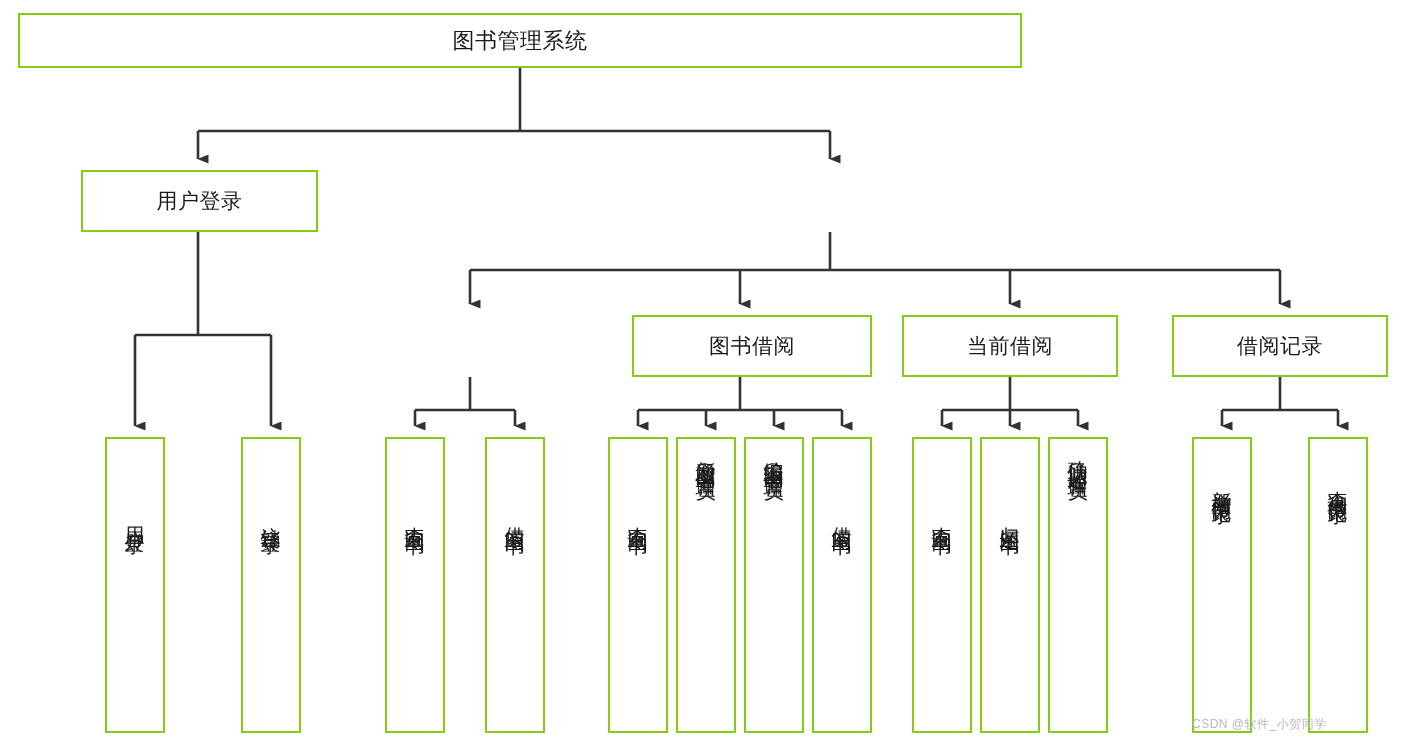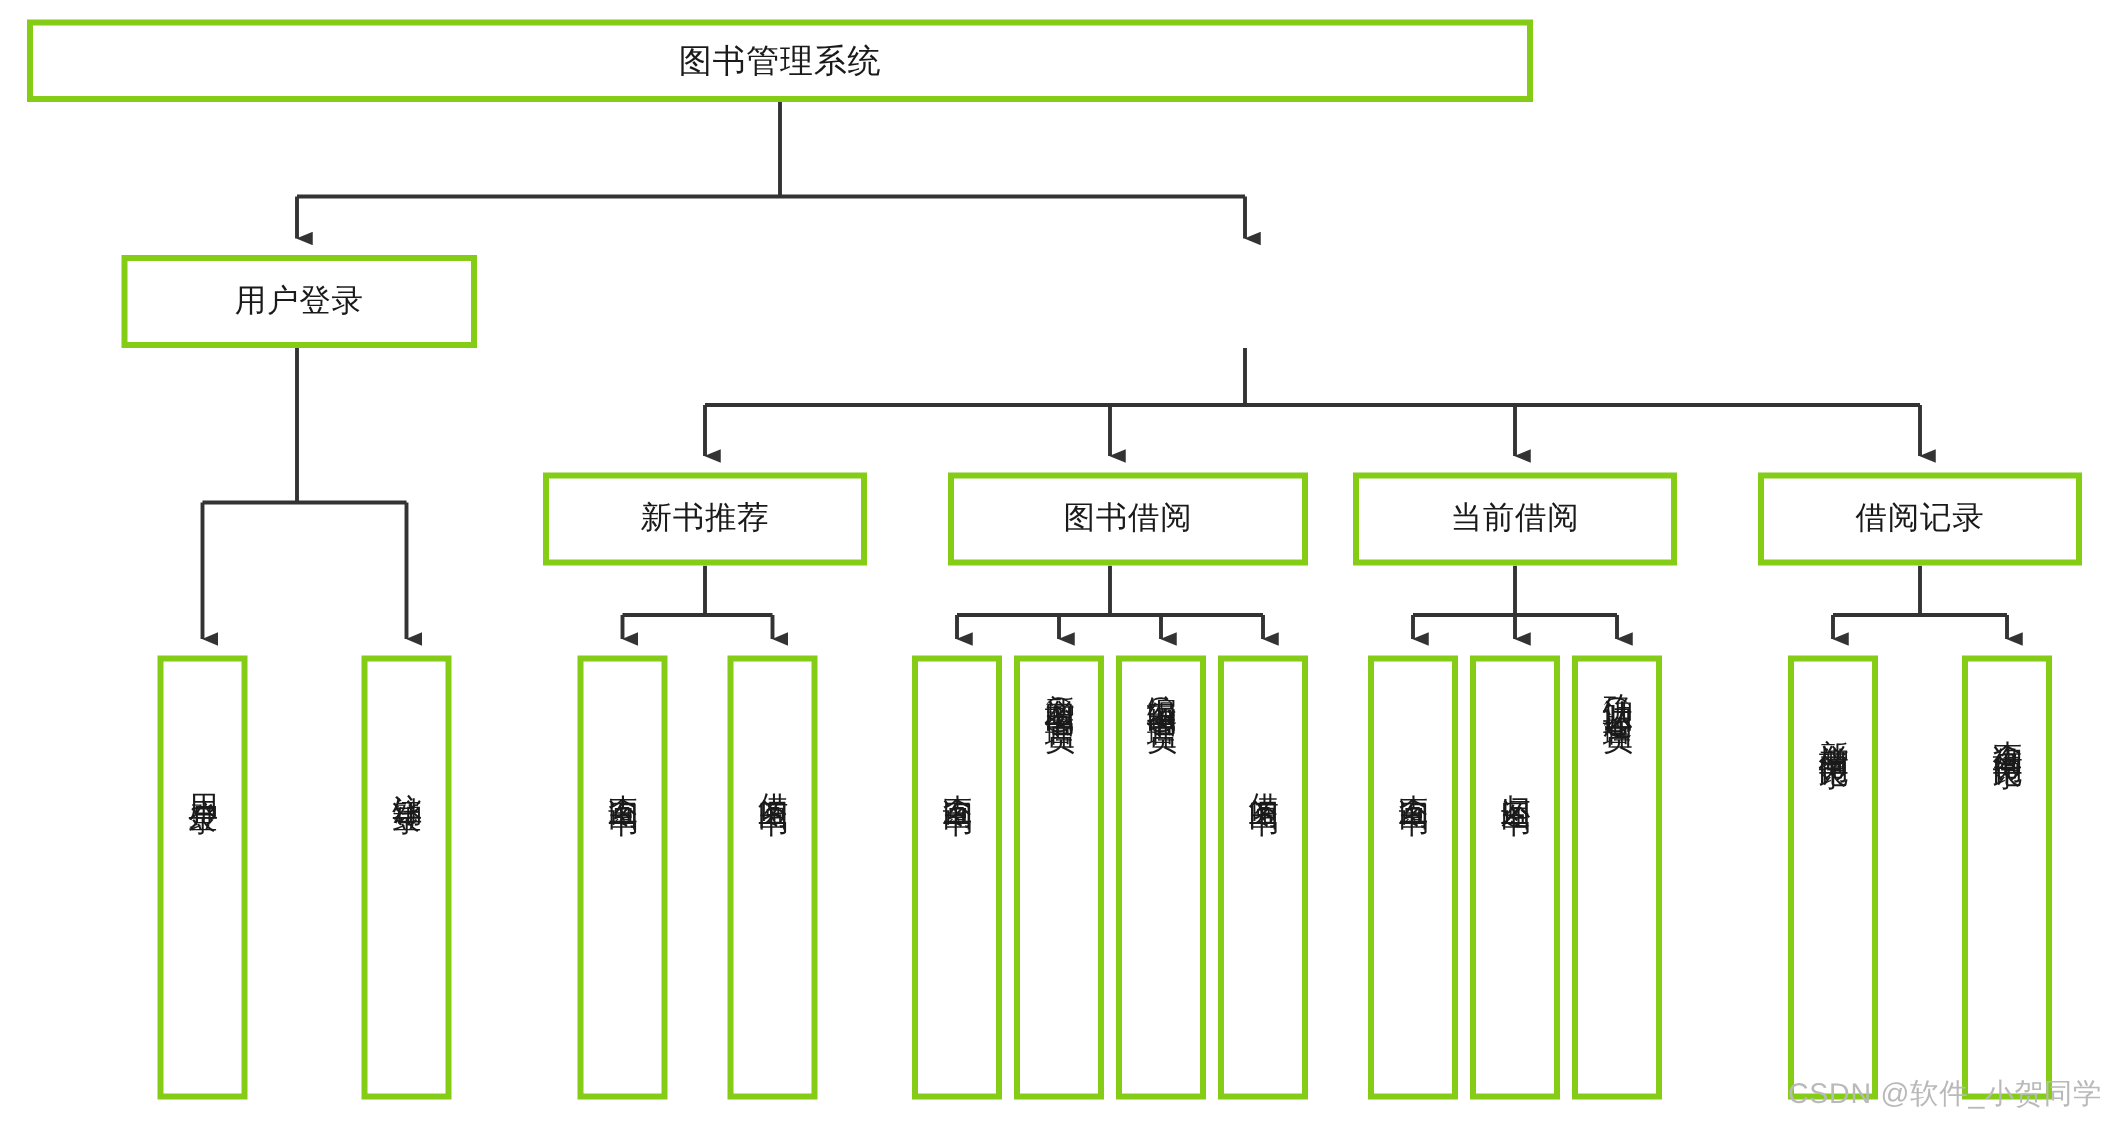--- a/index.html
+++ b/index.html
@@ -18,21 +18,21 @@
   #diagram-svg {
     position: absolute;
     left: 0;
     top: 0;
     width: 1405px;
     height: 747px;
   }
   .node-box {
     position: absolute;
     box-sizing: border-box;
-    border: 4px solid #84cc16;
+    border: 2px solid #84cc16;
     background: #ffffff;
     display: flex;
     align-items: center;
     justify-content: center;
     text-align: center;
   }
   .node-label {
     color: #1a1a1a;
     letter-spacing: 0.5px;
     line-height: 1.25;
@@ -52,21 +52,21 @@
     text-orientation: upright;
     letter-spacing: 3px;
     white-space: pre;
     line-height: 1;
   }
   .leaf.anchor-top .node-label { margin-top: 8px; }
   .leaf.anchor-mid .node-label { margin-top: 0; }
   .watermark {
     position: absolute;
     color: #b9b9b9;
-    font-size: 19px;
+    font-size: 12px;
     letter-spacing: 0.5px;
     pointer-events: none;
     white-space: nowrap;
   }
 </style>
 </head>
 <body>
 
 <div id="canvas">
 
@@ -121,23 +121,20 @@
   </svg>
 
   <div class="node-box lvl0" style="left:18px; top:13px; width:1004px; height:55px;">
     <span class="node-label">图书管理系统</span>
   </div>
 
   <div class="node-box lvl1" style="left:81px; top:170px; width:237px; height:62px;">
     <span class="node-label">用户登录</span>
   </div>
 
-  <div class="node-box lvl2" style="left:362px; top:315px; width:216px; height:62px;">
-    <span class="node-label">新书推荐</span>
-  </div>
   <div class="node-box lvl2" style="left:632px; top:315px; width:240px; height:62px;">
     <span class="node-label">图书借阅</span>
   </div>
   <div class="node-box lvl2" style="left:902px; top:315px; width:216px; height:62px;">
     <span class="node-label">当前借阅</span>
   </div>
   <div class="node-box lvl2" style="left:1172px; top:315px; width:216px; height:62px;align-items:center;">
     <span class="node-label">借阅记录</span>
   </div>
 

